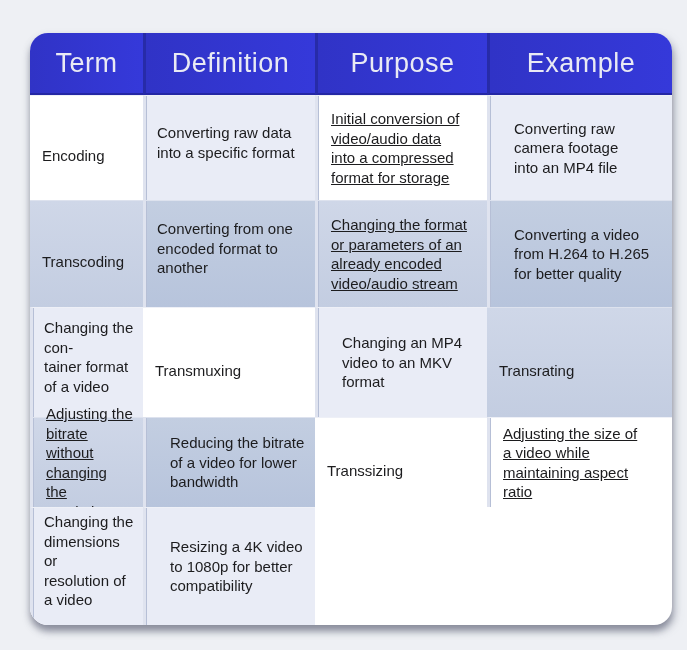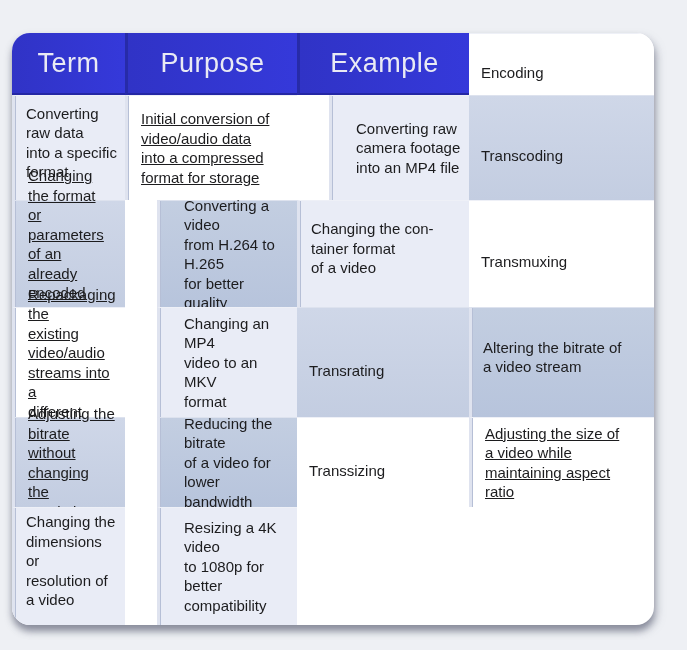--- a/index.html
+++ b/index.html
@@ -5,21 +5,21 @@
   html,body{margin:0;padding:0;}
   body{
     width:687px;height:650px;
     background:#eef0f4;
     font-family:"Liberation Sans","DejaVu Sans",sans-serif;
     position:relative;
     overflow:hidden;
   }
   .card{
     position:absolute;
-    left:12px;top:33px;
+    left:30px;top:33px;
     width:642px;height:592px;
     border-radius:18px;
     overflow:hidden;
     box-shadow:0 6px 7px rgba(85,90,110,0.55), 3px 5px 10px rgba(120,125,145,0.35);
     display:grid;
     grid-template-columns:113px 172px 172px 185px;
     grid-template-rows:62px 105px 107px 110px 90px 118px;
     background:#ffffff;
   }
   .cell{
@@ -40,76 +40,74 @@
   .head.c2,.head.c3,.head.c4{border-left:3px solid #272ba8;}
   
   .bodycell{
     font-size:15px;
     line-height:1.3;
     color:#1c1c1e;
   }
   .bodycell.c1{padding:16px 8px 0 12px;}
   .bodycell.c2{padding:0 8px 11px 11px;}
   .bodycell.c3{padding:0 8px 0 13px;text-decoration:underline;}
-  .bodycell.c4{padding:0 8px 0 24px;margin-left:32px;}
+  .bodycell.c4{padding:0 8px 0 24px;}
   .bodycell.c2,.bodycell.c3,.bodycell.c4{
     border-left:3px solid #dfe3ef;
     box-shadow:inset 1px 0 0 #b6bfd6;
   }
   .odd.c1,.odd.c3{background:#ffffff;}
   .odd.c2,.odd.c4{background:#e9ecf6;}
   .even.c1,.even.c3{background:linear-gradient(#cfd7e8,#c3cde1);}
   .even.c2,.even.c4{background:linear-gradient(#c3cee1,#b7c4dc);}
   .even{border-top:1px solid #dde2ee;}
   .odd{border-top:1px solid #eef0f7;}
 </style>
 </head>
 <body>
 
 <div class="card">
 
   <div class="cell head c1">Term</div>
+  <div class="cell head c2">Definition</div>
   <div class="cell head c3">Purpose</div>
   <div class="cell head c4">Example</div>
 
   <div class="cell bodycell odd c1">Encoding</div>
   <div class="cell bodycell odd c2">Converting raw data
 into a specific format</div>
   <div class="cell bodycell odd c3">Initial conversion of
 video/audio data
 into a compressed
 format for storage</div>
   <div class="cell bodycell odd c4">Converting raw
 camera footage
 into an MP4 file</div>
 
   <div class="cell bodycell even c1">Transcoding</div>
+  <div class="cell bodycell even c2">Converting from one
+encoded format to
+another</div>
   <div class="cell bodycell even c3">Changing the format
 or parameters of an
 already encoded
 video/audio stream</div>
   <div class="cell bodycell even c4">Converting a video
 from H.264 to H.265
 for better quality</div>
 
   <div class="cell bodycell odd c2">Changing the con-
 tainer format
 of a video</div>
   <div class="cell bodycell odd c1">Transmuxing</div>
-  <div class="cell bodycell odd c3">Repackaging the
-existing video/audio
-streams into a
-different container</div>
   <div class="cell bodycell odd c4">Changing an MP4
 video to an MKV
 format</div>
 
   <div class="cell bodycell even c1">Transrating</div>
-  <div class="cell bodycell even c2">Altering the bitrate of
-a video stream</div>
   <div class="cell bodycell even c3">Adjusting the bitrate
 without changing
 the resolution</div>
   <div class="cell bodycell even c4">Reducing the bitrate
 of a video for lower
 bandwidth</div>
 
   <div class="cell bodycell odd c1">Transsizing</div>
   <div class="cell bodycell odd c3">Adjusting the size of
 a video while

